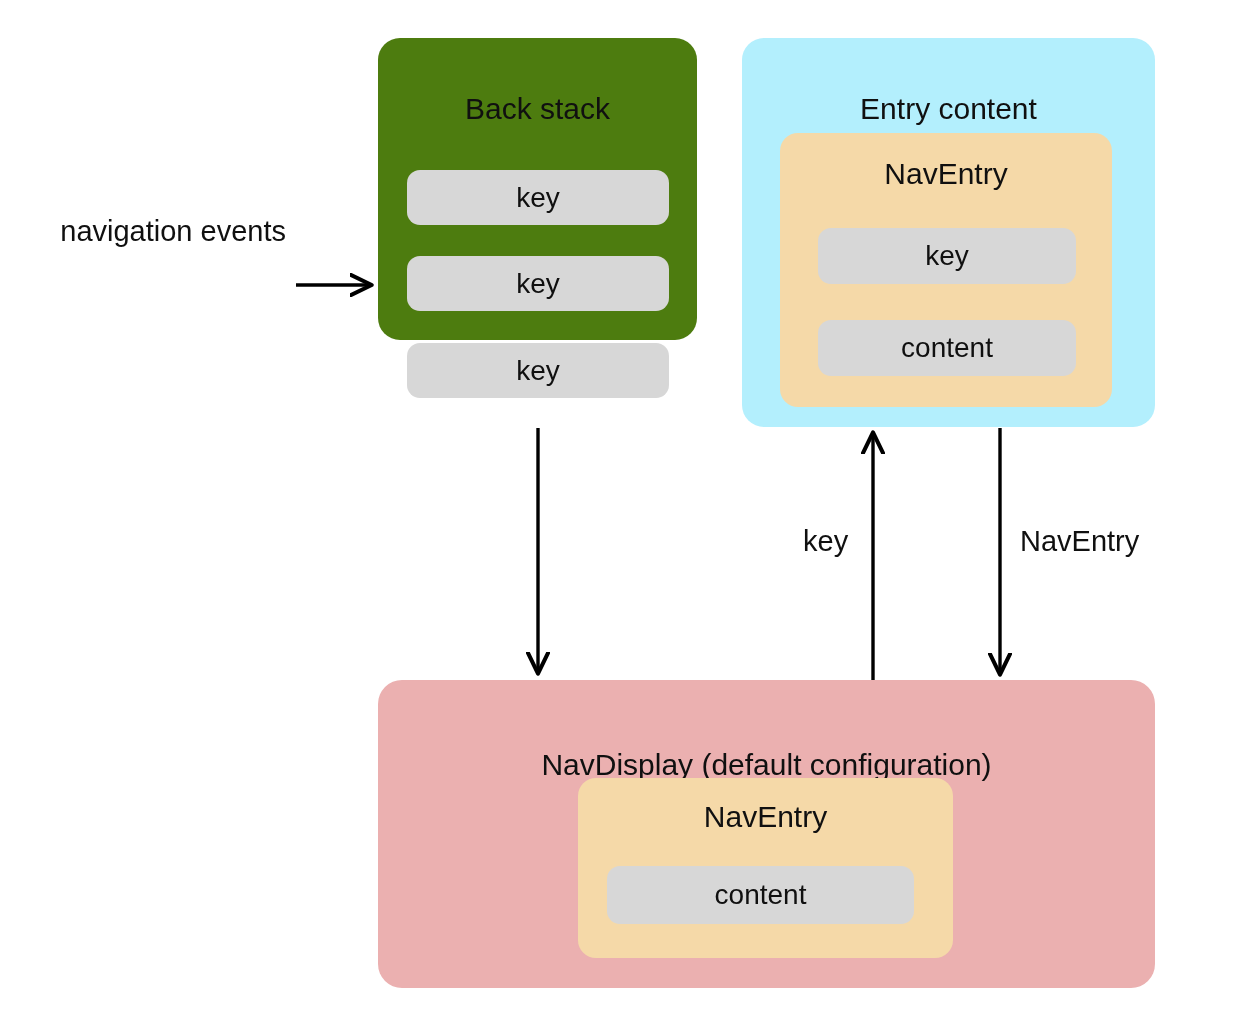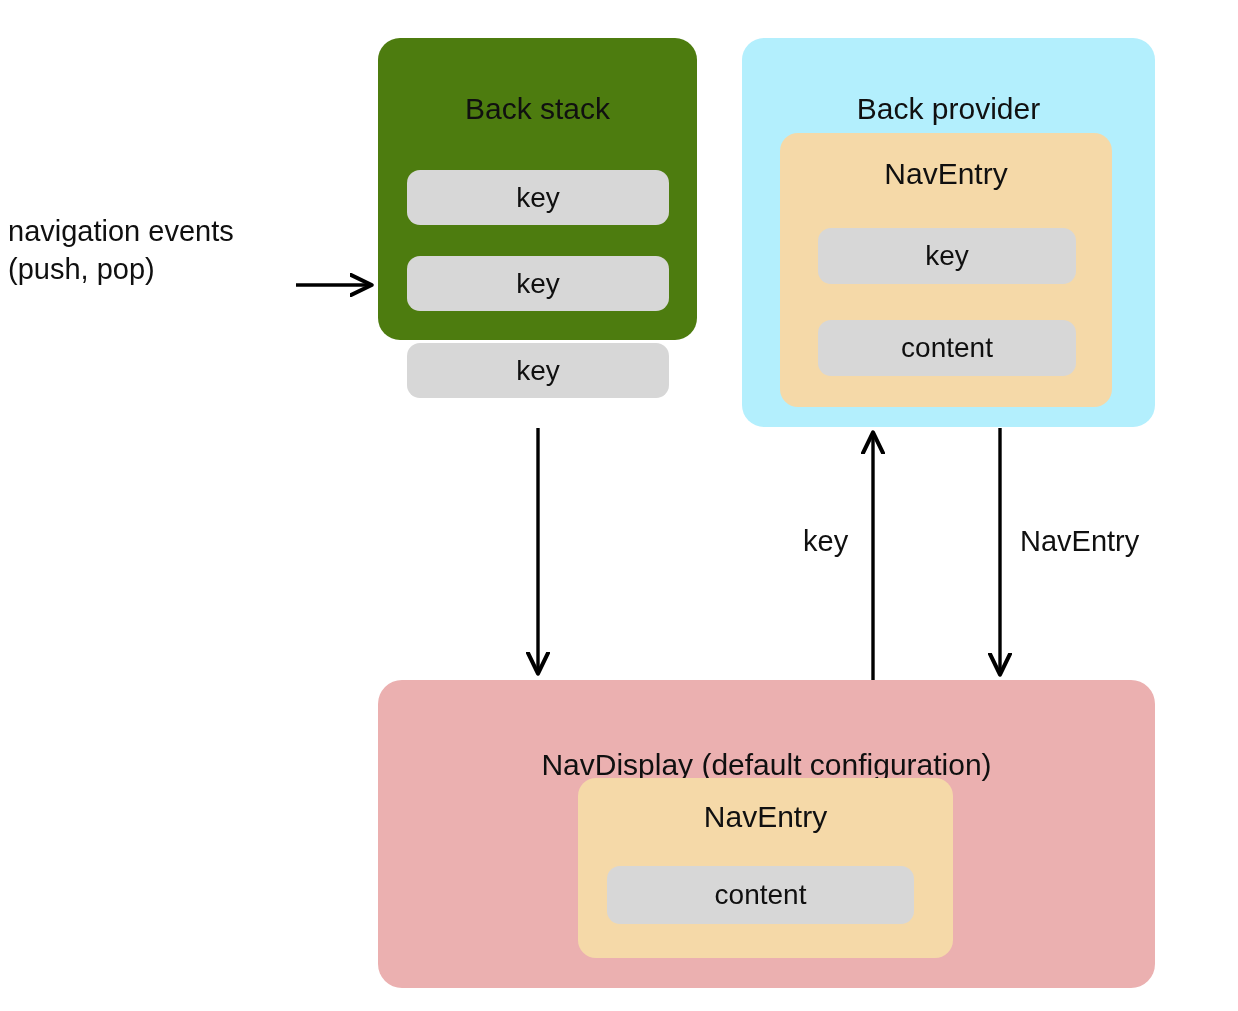--- a/index.html
+++ b/index.html
@@ -105,21 +105,21 @@
 
   
   #nd-chip-content { left: 607px; top: 866px; width: 307px; height: 58px; }
 
   
   #nav-events-label {
     position: absolute;
     left: 8px;
     top: 212px;
     width: 278px;
-    text-align: left;
+    text-align: right;
     font-size: 29px;
     line-height: 1.32;
     color: #101010;
   }
 
   
   .edge-label {
     position: absolute;
     font-size: 29px;
     color: #101010;
@@ -160,32 +160,31 @@
 
     <line x1="538" y1="428" x2="538" y2="673" stroke="#000000" stroke-width="3.4" marker-end="url(#arrowhead-down)"></line>
 
     <line x1="873" y1="681" x2="873" y2="433" stroke="#000000" stroke-width="3.4" marker-end="url(#arrowhead-up)"></line>
 
     <line x1="1000" y1="428" x2="1000" y2="674" stroke="#000000" stroke-width="3.4" marker-end="url(#arrowhead-down)"></line>
   </svg>
 
   <div id="nav-events-label">
     <div>navigation events</div>
-    <div>(push, pop)</div>
   </div>
 
   <div class="box" id="back-stack-box">
     <div class="box-title" style="top:54px;">Back stack</div>
   </div>
   <div class="chip" id="bs-chip-0">key</div>
   <div class="chip" id="bs-chip-1">key</div>
   <div class="chip" id="bs-chip-2">key</div>
 
   <div class="box" id="entry-provider-box">
-    <div class="box-title" style="top:54px;">Back provider</div>
+    <div class="box-title" style="top:54px;">Entry content</div>
   </div>
   <div class="nav-entry-box" id="entry-provider-nav-entry">
     <div class="box-title" style="top:24px;">NavEntry</div>
   </div>
   <div class="chip" id="ep-chip-key">key</div>
   <div class="chip" id="ep-chip-content">content</div>
 
   <div class="edge-label" id="label-key">key</div>
   <div class="edge-label" id="label-naventry">NavEntry</div>
 

